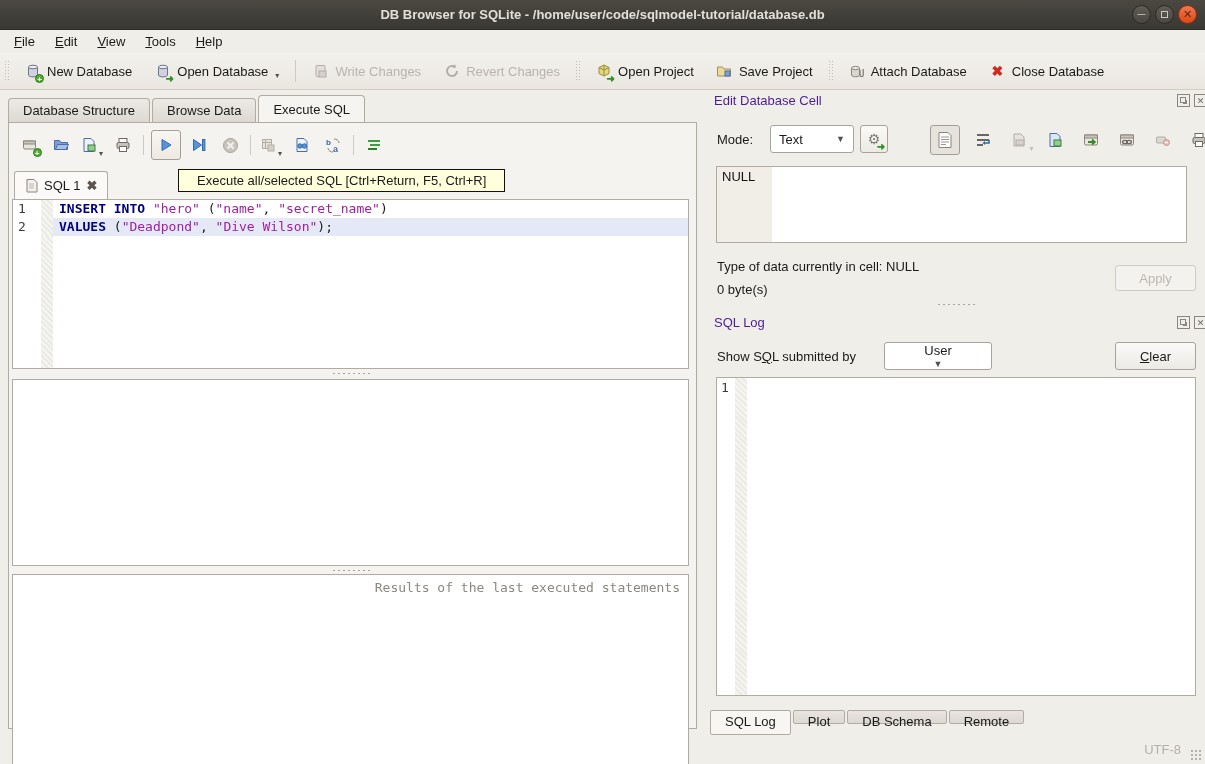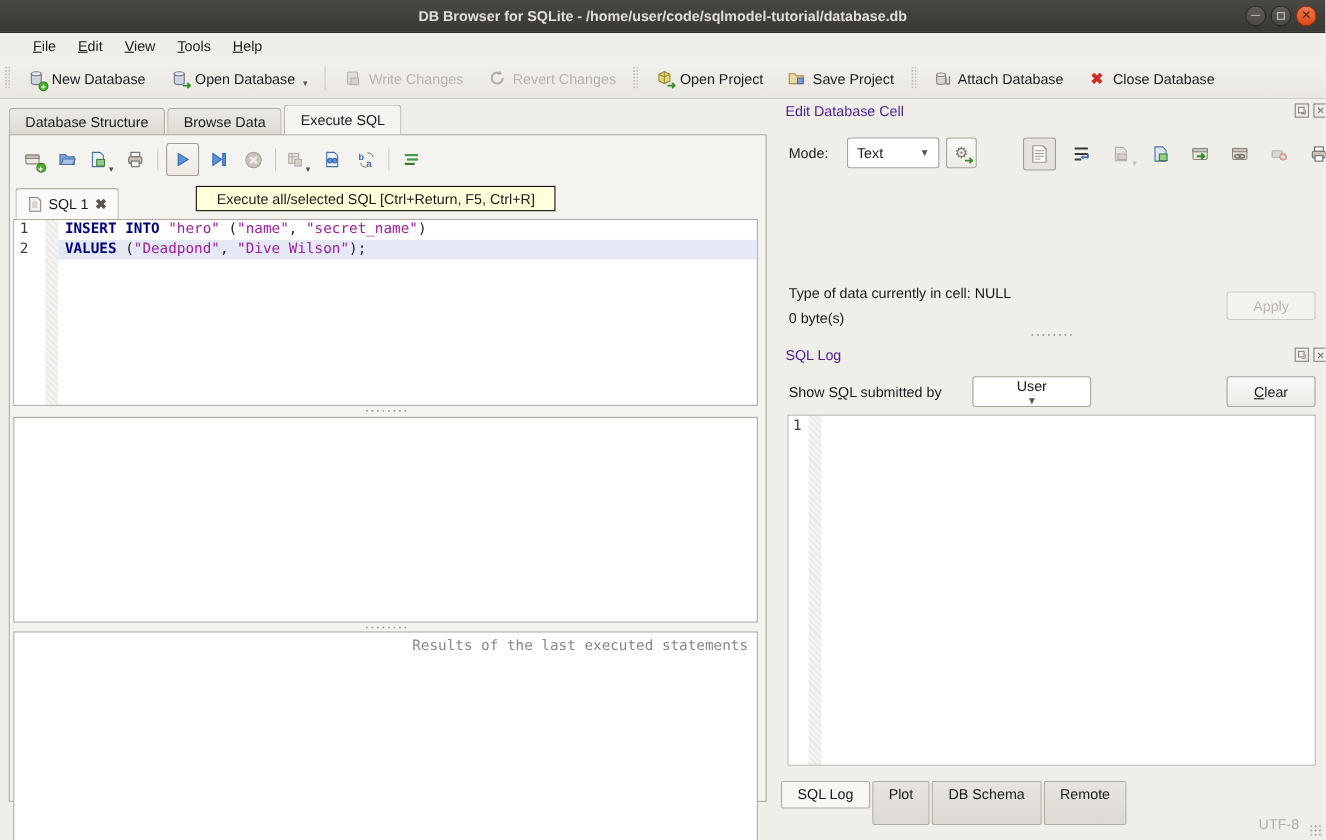--- a/index.html
+++ b/index.html
@@ -14,21 +14,21 @@
   .titlebar .title { color:#e3dfd8; font-weight:bold; font-size:13px; }
   .win-btns { position:absolute; right:8px; top:5px; display:flex; gap:4px; }
   .win-btn { width:19px; height:19px; border-radius:50%; background:linear-gradient(#605d56,#4a4740);
     border:1px solid #2b2925; color:#ccc8c0; display:flex; align-items:center; justify-content:center;
     font-size:11px; line-height:1; cursor:default; }
   .win-btn.close { background:linear-gradient(#f07750,#dd4814); color:#5e2510; border-color:#8f3113; }
   .win-btn .sq { width:7px; height:7px; border:1px solid #ccc8c0; }
 
   
   .menubar { position:absolute; left:0; top:30px; width:1205px; height:23px; background:#f0eee9;
-    display:flex; align-items:center; padding-left:20px; }
+    display:flex; align-items:center; padding-left:4px; }
   .menu-item { padding:3px 10px; cursor:default; }
   .menu-item u { text-decoration:underline; }
 
   
   .toolbar { position:absolute; left:0; top:53px; width:1205px; height:37px;
     background:linear-gradient(#f3f1ed,#eae7e1); border-bottom:1px solid #d2ccc4;
     display:flex; align-items:center; }
   .grip { width:5px; height:22px; margin:0 4px;
     background-image:radial-gradient(#c2bdb4 1px, transparent 1px); background-size:3px 3px; }
   .tb-btn { display:flex; align-items:center; gap:6px; padding:4px 8px; margin:0 3px; border-radius:3px; }
@@ -115,21 +115,21 @@
   .btn { position:absolute; border:1px solid #a9a39b; border-radius:3px;
     background:linear-gradient(#fbfaf9,#eceae5); display:flex; align-items:center; justify-content:center; font-size:13px; }
   .btn.disabled { background:#f4f2ee; border-color:#d0cbc3; color:#bcb7af; }
 
   .log-box { position:absolute; left:716px; top:377px; width:480px; height:319px; background:#fff; border:1px solid #b1aba2;
     font-family:"DejaVu Sans Mono", monospace; font-size:13px; display:flex; }
   .log-gutter { width:18px; background:#fff; padding:2px 0 0 4px; color:#3c3c3c; }
   .log-fold { width:12px; background-image:repeating-linear-gradient(45deg,#eceae5 0 2px,#f7f5f1 2px 4px); }
 
   .bottom-tabs { position:absolute; left:710px; top:710px; display:flex; align-items:flex-start; }
-  .btab { padding:3px 14px 4px; border:1px solid #b1aba2; margin-right:2px; height:40px;
+  .btab { padding:3px 14px 4px; border:1px solid #b1aba2; margin-right:2px; height:14px;
     background:linear-gradient(#e8e5e0,#dcd8d2); border-radius:2px; }
   .btab.active { background:#f7f6f3; height:25px; position:relative; z-index:2; }
 
   .status-enc { position:absolute; right:24px; top:742px; color:#b5b0a8; }
   .size-grip { position:absolute; right:3px; bottom:3px; width:12px; height:12px;
     background-image:radial-gradient(#b5b0a8 1px, transparent 1px); background-size:4px 4px; }
 
   svg { display:block; }
 </style>
 </head>
@@ -489,20 +489,24 @@
       <span class="ic">
         <svg width="16" height="16" viewBox="0 0 16 16">
             <rect x="4" y="1.5" width="8" height="4" fill="#fff" stroke="#6f6a63"></rect>
             <rect x="2" y="5.5" width="12" height="6" rx="1.5" fill="#c7c2ba" stroke="#6f6a63"></rect>
             <rect x="4.5" y="9.5" width="7" height="5" fill="#fff" stroke="#6f6a63"></rect>
           </svg>
       </span>
     </div>
   </div>
 
+  <div class="cell-box">
+    <div class="cell-gutter">NULL</div>
+    <div style="flex:1; background:#fff;"></div>
+  </div>
 
   <div class="form-label" style="left:717px; top:259px;">Type of data currently in cell: NULL</div>
   <div class="form-label" style="left:717px; top:282px;">0 byte(s)</div>
   <div class="btn disabled" style="left:1115px; top:265px; width:81px; height:26px;">Apply</div>
 
   <div class="split-dots" style="left:706px; top:301px; width:499px;">
       <span></span>
     </div>
 
   <div class="dock-title" style="left:714px; top:315px;">SQL Log</div>

